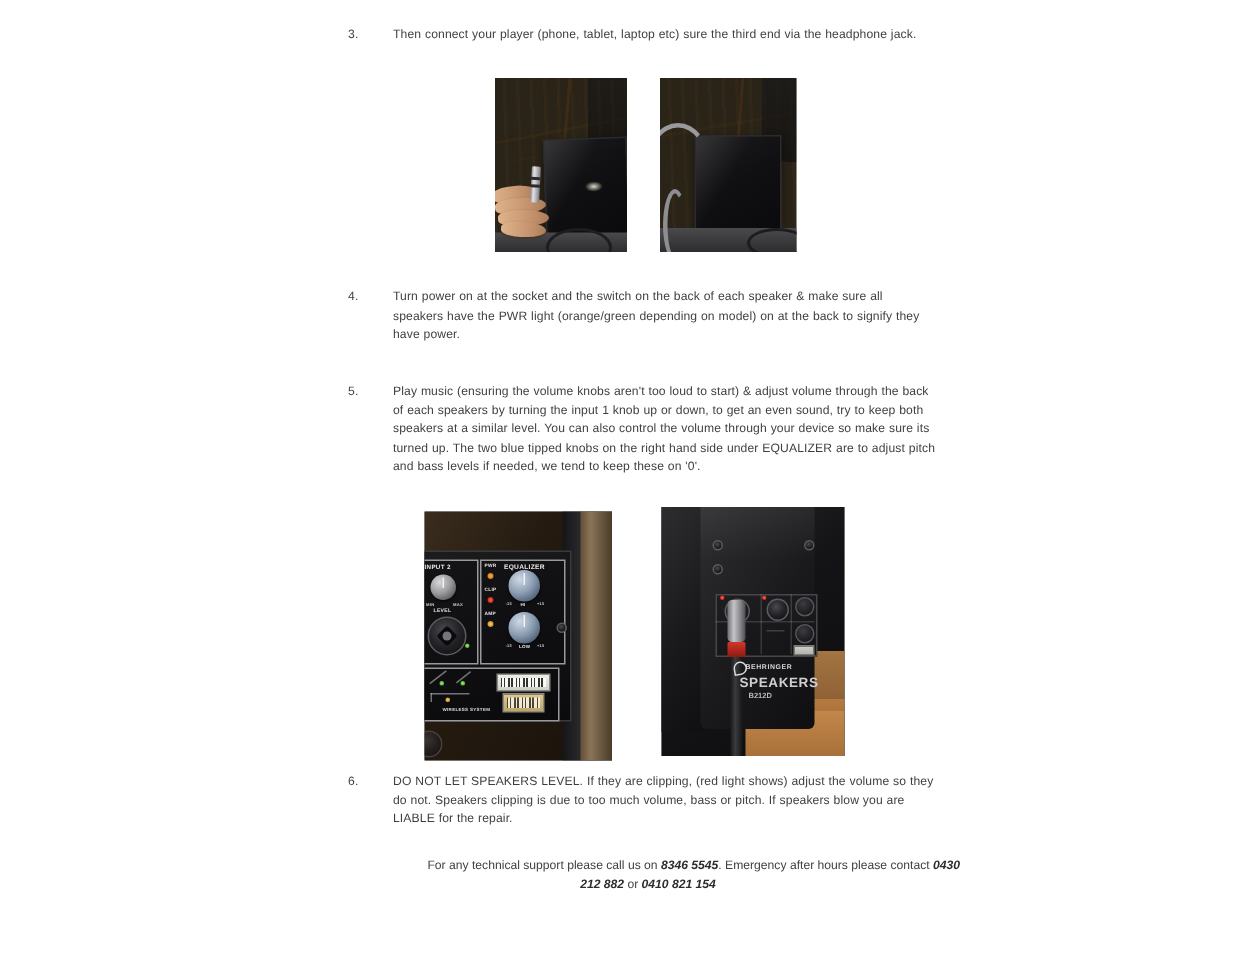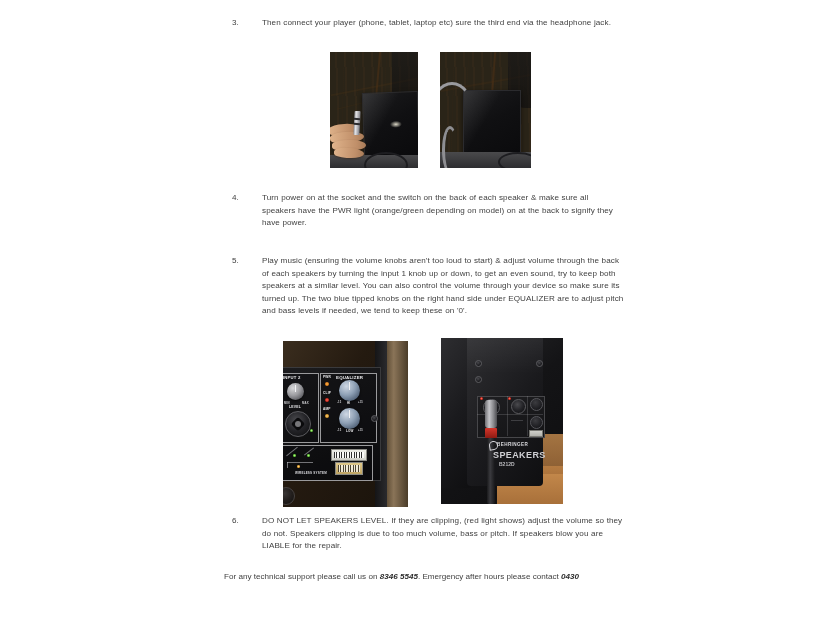--- a/index.html
+++ b/index.html
@@ -264,21 +264,21 @@
   #footer {
     position: absolute;
     left: 224px;
     top: 570px;
     width: 416px;
     font-size: 8.1px;
     line-height: 13px;
     color: #3f3f3f;
     text-align: center;
   }
-  #footer .line1 { text-align: left; }
+  #footer .line1 { text-align: right; }
   #footer .line2 { text-align: center; }
   #footer b {
     font-weight: bold;
     font-style: italic;
     color: #2c2c2c;
   }
 </style>
 </head>
 <body>
 
@@ -469,15 +469,18 @@
 
   <div class="step" id="step-6">
     <div class="step-num">6.</div>
     <div class="step-body">DO NOT LET SPEAKERS LEVEL. If they are clipping, (red light shows) adjust the volume so they do not. Speakers clipping is due to too much volume, bass or pitch. If speakers blow you are LIABLE for the repair.</div>
   </div>
 
   <div id="footer">
     <div class="line1">
       <span>For any technical support please call us on </span><b>8346 5545</b><span>. Emergency after hours please contact </span><b>0430</b>
     </div>
+    <div class="line2">
+      <b>212 882</b><span> or </span><b>0410 821 154</b>
+    </div>
   </div>
 
 </div>
 
 </body></html>

